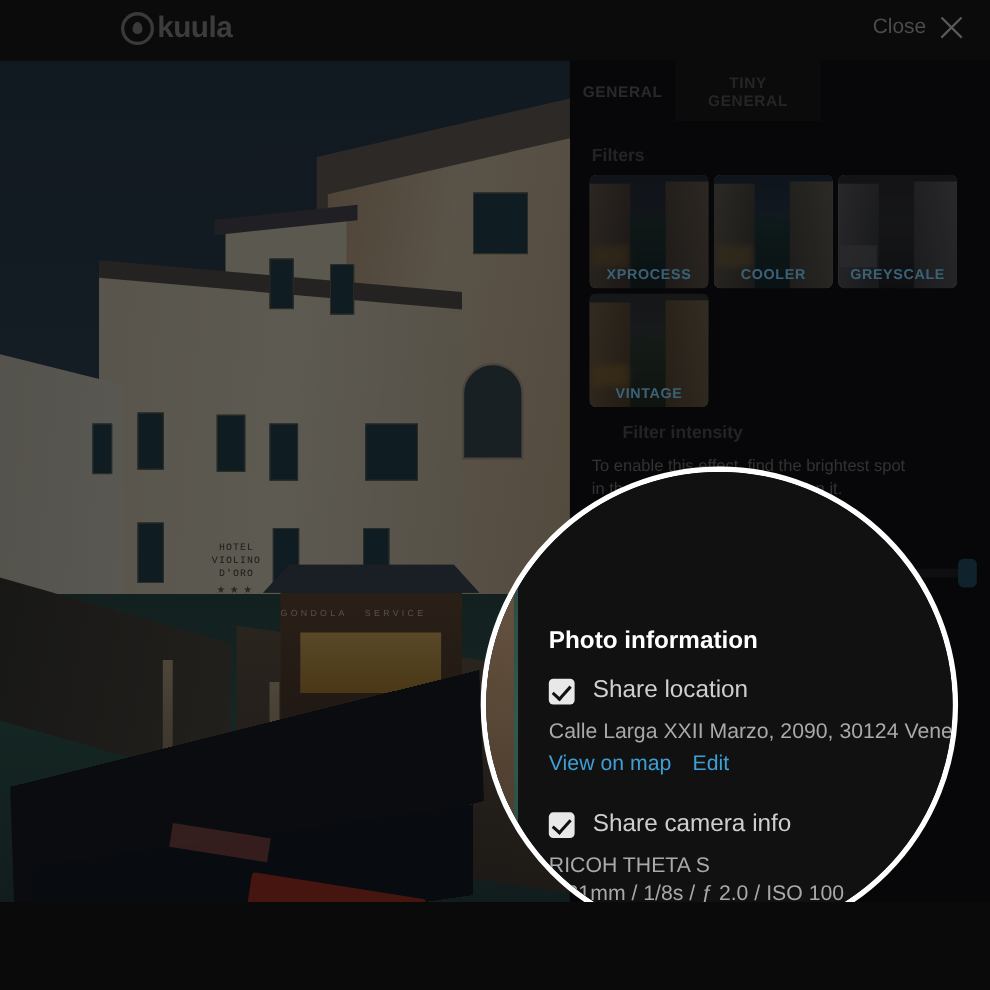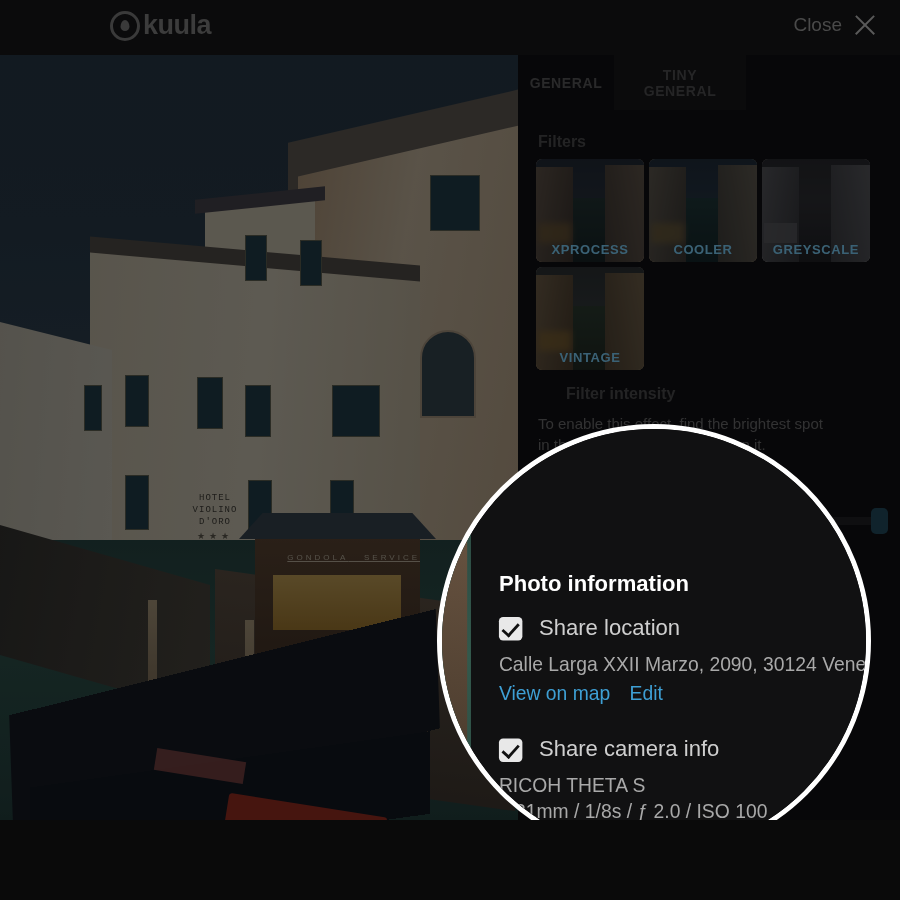--- a/index.html
+++ b/index.html
@@ -51,22 +51,22 @@
   .quayL{ position:absolute; left:0; top:500px; width:210px; height:130px;
     background:linear-gradient(100deg,#3a342c,#554b3c); transform:skewY(16deg); }
   .dock{ position:absolute; left:215px; top:535px; width:300px; height:200px;
     background:linear-gradient(#6a5542,#4a3b2d); transform:skewY(8deg); }
   .kiosk{ position:absolute; left:255px; top:480px; width:165px; height:130px;
     background:linear-gradient(#6a4a30,#4e3521); }
   .kiosk .top{ position:absolute; left:-16px; top:-22px; width:197px; height:26px;
     background:#3d4750; clip-path:polygon(12% 0,88% 0,100% 100%,0 100%); }
   .kiosk .glow{ position:absolute; left:18px; top:40px; width:128px; height:55px;
     background:linear-gradient(#f2c25e,#c8902c); opacity:.9; }
-  .kiosk .lbl{ position:absolute; top:18px; width:100%; text-align:right;
-    font-size:8px; letter-spacing:3px; color:#d9c9ae;text-decoration:underline; }
+  .kiosk .lbl{ position:absolute; top:18px; width:100%; text-align:left;
+    font-size:8px; letter-spacing:3px; color:#d9c9ae; }
   .gondola{ position:absolute; left:10px; top:560px; width:430px; height:240px;
     background:linear-gradient(168deg,transparent 0 28%,#15161c 28% 64%,transparent 64%);
     transform:rotate(-2deg); }
   .gond2{ position:absolute; left:30px; top:650px; width:400px; height:150px;
     background:linear-gradient(172deg,transparent 0 40%,#11131a 40% 80%,transparent 80%); }
   .redseat{ position:absolute; left:225px; top:750px; width:160px; height:44px;
     background:#c1301a; transform:rotate(9deg); opacity:.92; border-radius:3px; }
   .redseat2{ position:absolute; left:155px; top:700px; width:90px; height:22px;
     background:#b8584f; transform:rotate(9deg); opacity:.7; }
   .post{ position:absolute; width:9px; background:linear-gradient(#c6ad86,#8d7354); }

